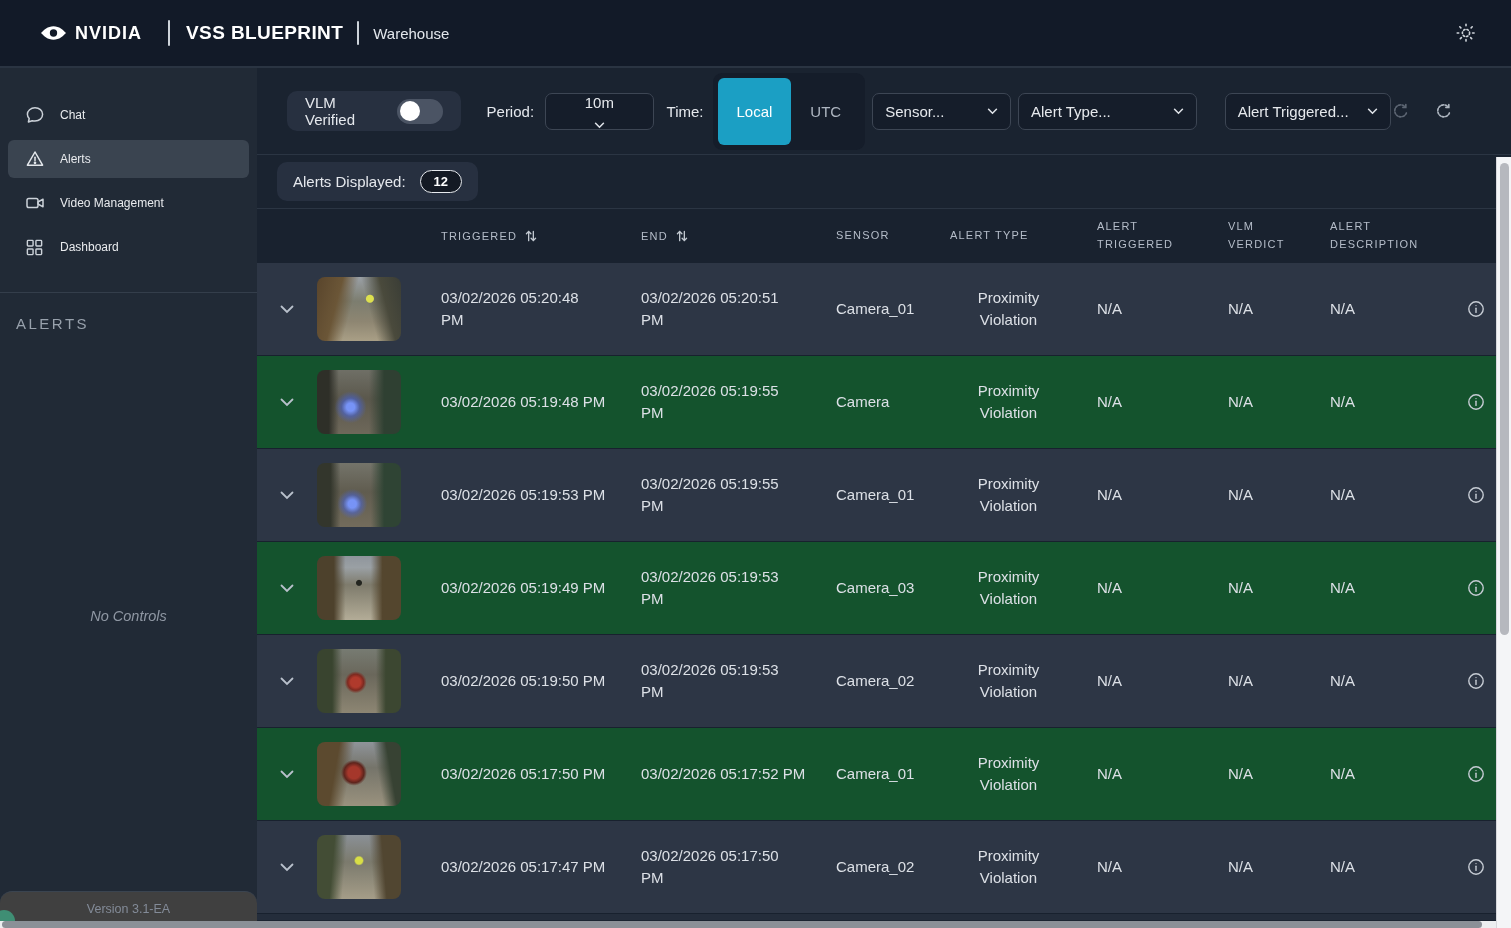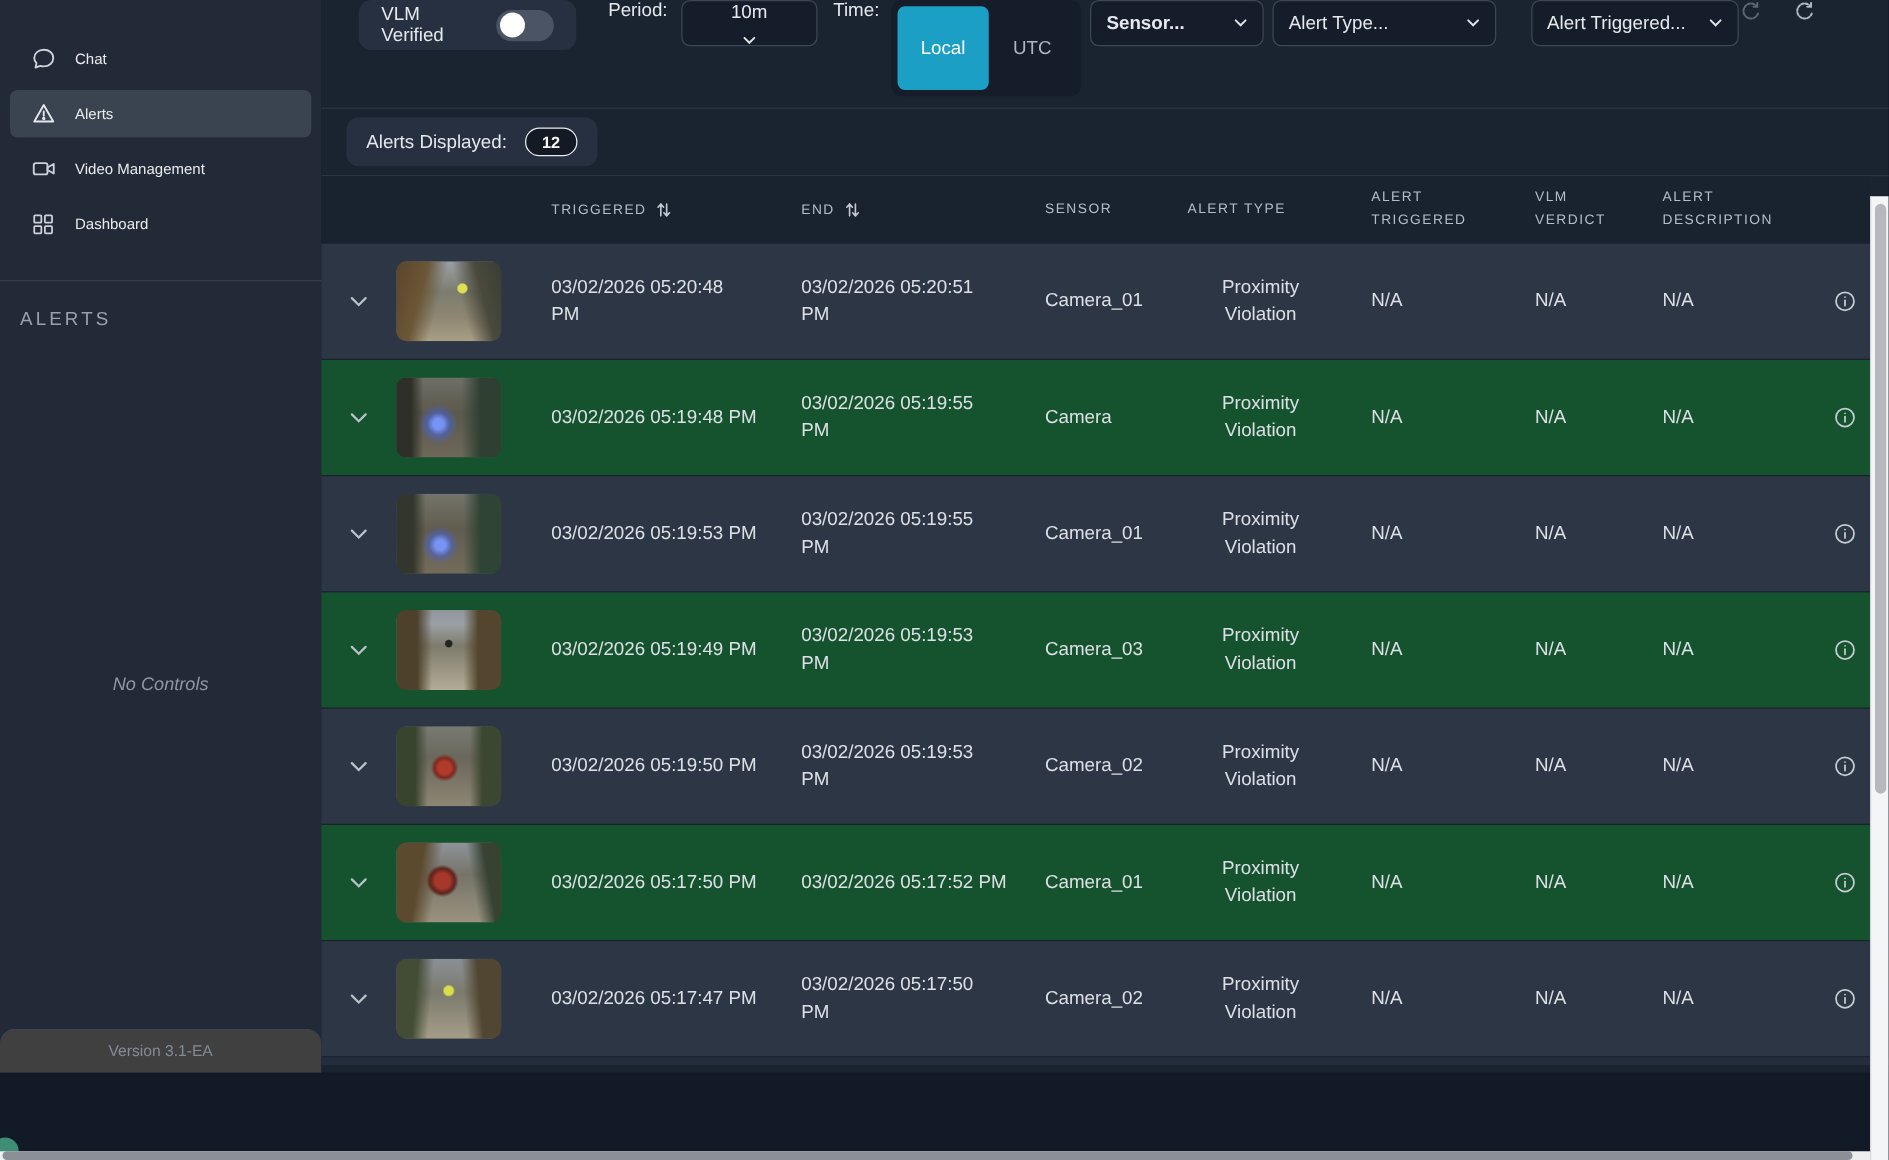--- a/index.html
+++ b/index.html
@@ -34,34 +34,34 @@
   .side-section { padding:22px 16px 8px 16px; color:#98a1ac; font-size:15px; letter-spacing:2.5px; }
   .controls-empty { flex:1; display:flex; align-items:center; justify-content:center;
     color:#8f97a3; font-style:italic; font-size:14.5px; }
   .side-footer { height:35px; background:#404040; border-top:1px solid #3a4450;
     border-radius:12px 12px 0 0; display:flex; align-items:center; justify-content:center;
     color:#838b98; font-size:12.5px; }
 
   
   .content { width:1254px; background:#1a2330; display:flex; flex-direction:column; position:relative; }
 
-  .filterbar { height:87px; display:flex; align-items:flex-start; padding:0 30px;
+  .filterbar { height:87px; display:flex; align-items:center; padding:0 30px;
     border-bottom:1px solid #2b3543; }
   .flabel { color:#e5e8ed; font-size:15px; }
   .vlm-box { display:flex; align-items:center; gap:14px; background:#273040; border-radius:10px;
     padding:0 18px; height:40px; margin-right:26px; }
   .toggle { width:46px; height:25px; border-radius:13px; background:#4b5464; border:none;
     position:relative; cursor:pointer; flex:none; }
   .toggle .knob { position:absolute; left:3px; top:2.5px; width:20px; height:20px;
     border-radius:50%; background:#fff; }
   .sel { height:37px; background:#151d2a; border:1px solid #3d4654; border-radius:7px;
     color:#e6e9ed; font-size:15px; display:flex; align-items:center; justify-content:space-between;
     padding:0 12px; cursor:pointer; }
   .sel-period { width:113px; margin:0 13px 0 11px;flex-direction:column; }
-  .sel-sensor { width:145px; margin-left:7px;font-weight:bold; }
+  .sel-sensor { width:145px; margin-left:7px; }
   .sel-type { width:187px; margin-left:7px; }
   .sel-trig { width:174px; margin-left:28px; }
   .seg { display:flex; background:#151d2a; border-radius:9px; padding:5px; margin-left:9px; }
   .seg-btn { border:none; background:transparent; color:#aeb6c1; font-size:15px;
     padding:25px 19px; border-radius:6px; cursor:pointer; }
   .seg-btn.active { background:#1b9fc4; color:#fff; }
   .refresh-group { margin-left:auto; display:flex; gap:24px; margin-right:28px; }
   .icon-btn { background:none; border:none; cursor:pointer; display:flex; align-items:center; }
 
   .summarybar { height:54px; display:flex; align-items:center; padding:0 20px;
@@ -140,20 +140,38 @@
   .hthumb { position:absolute; left:2px; top:0; width:1480px; height:7px;
     background:#8b9097; border-radius:4px; }
   .corner-accent { position:absolute; left:-7px; top:910px; width:22px; height:22px;
     border-radius:50%; background:#3f8e74; z-index:5; }
 </style>
 </head>
 <body>
 
 <div class="app">
 
+  <header class="topbar">
+    <div class="brand">
+      <svg width="27" height="20" viewBox="0 0 28 20">
+        <path fill="#ffffff" fill-rule="evenodd" d="M14 3 C8 3 4 7 1 10 C4 13 8 17 14 17 C20 17 24 13 27 10 C24 7 20 3 14 3 Z M14 6.2 A3.8 3.8 0 1 1 14 13.8 A3.8 3.8 0 1 1 14 6.2 Z"></path>
+      </svg>
+      <span class="brand-text">NVIDIA</span>
+    </div>
+    <span class="tsep"></span>
+    <span class="app-title">VSS BLUEPRINT</span>
+    <span class="tsep small"></span>
+    <span class="subtitle">Warehouse</span>
+    <button class="theme-btn">
+      <svg width="22" height="22" viewBox="0 0 22 22" fill="none" stroke="#cfd4da" stroke-width="1.6" stroke-linecap="round" stroke-dasharray="1.5 2">
+        <circle cx="11" cy="11" r="3.6"></circle>
+        <path d="M11 2.2v2.2 M11 17.6v2.2 M2.2 11h2.2 M17.6 11h2.2 M4.8 4.8l1.6 1.6 M15.6 15.6l1.6 1.6 M17.2 4.8l-1.6 1.6 M6.4 15.6l-1.6 1.6"></path>
+      </svg>
+    </button>
+  </header>
 
   <div class="shell">
 
     <aside class="sidebar">
       <nav class="nav">
         <button class="nav-item">
           <span class="nicon">
             <svg width="20" height="20" viewBox="0 0 20 20" fill="none" stroke="#ccd2d9" stroke-width="1.5" stroke-linejoin="round">
               <path d="M10 2.8c-4.3 0-7.6 2.9-7.6 6.5 0 1.6.7 3.1 1.8 4.2L3.4 17l3.8-1.3c.9.3 1.8.4 2.8.4 4.3 0 7.6-2.9 7.6-6.8S14.3 2.8 10 2.8z"></path>
             </svg>

